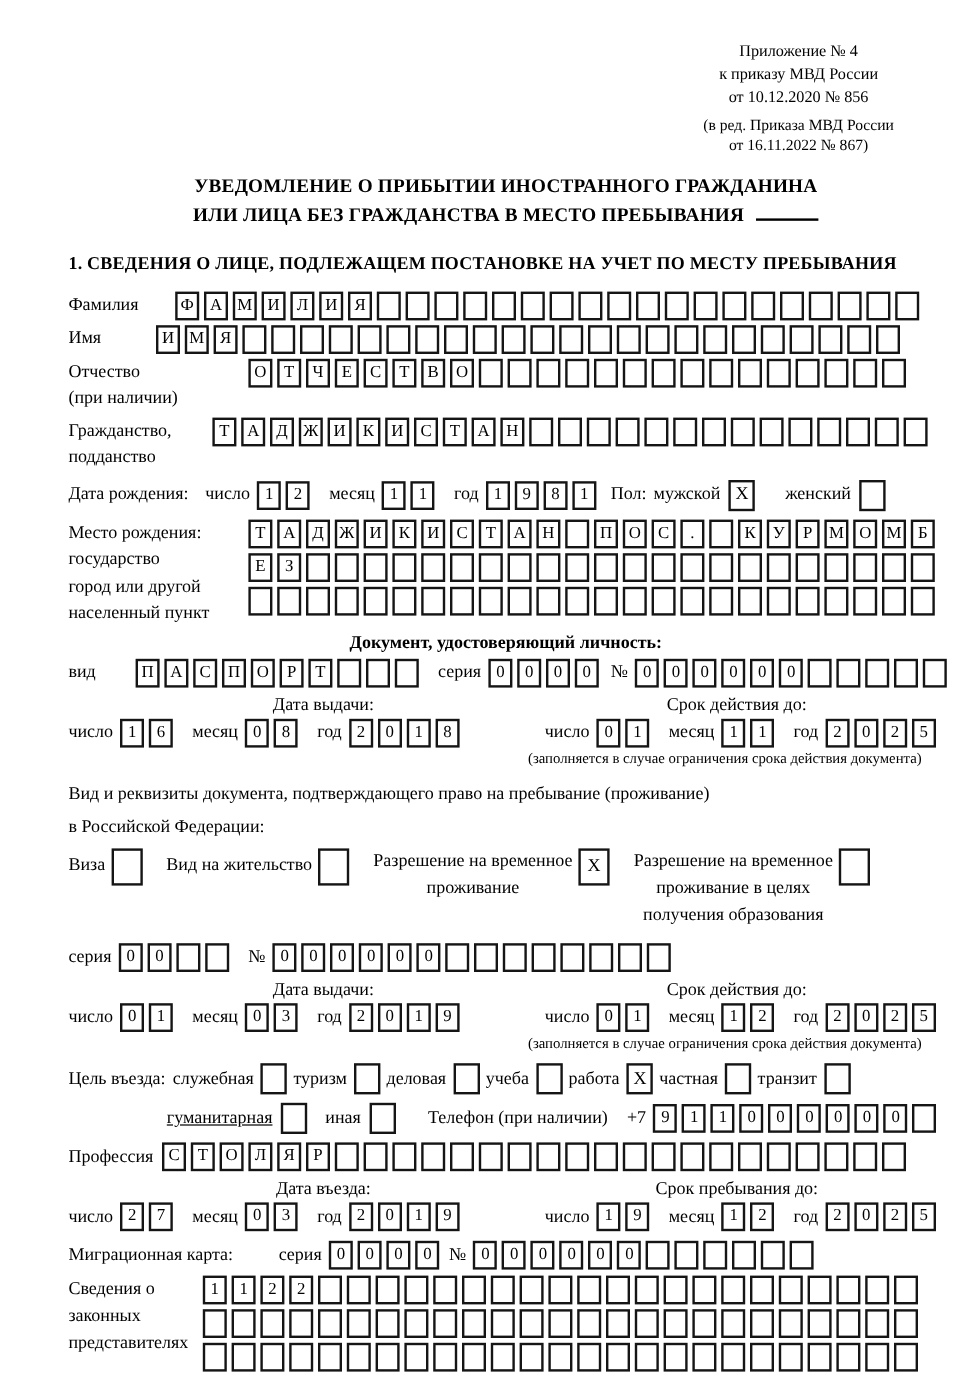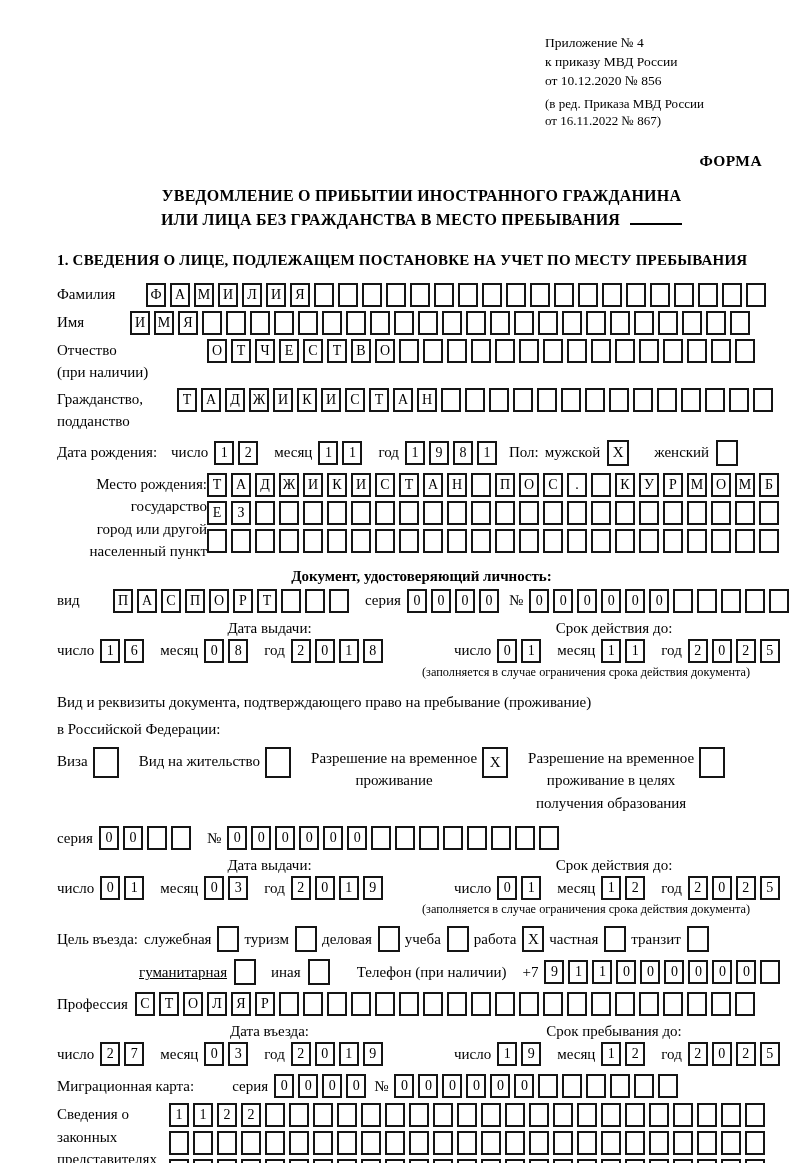--- a/index.html
+++ b/index.html
@@ -2,21 +2,21 @@
 <html><head>
 <meta charset="utf-8">
 <style>
   html,body{margin:0;padding:0;background:#fff;}
   .page{
     width:800px;height:1163px;box-sizing:border-box;overflow:hidden;
     padding:34px 14px 16px 57px;background:#fff;color:#000;
     font-family:"Liberation Serif","DejaVu Serif",serif;font-size:15px;
   }
   
-  .appendix{margin-left:488px;font-size:13.5px;line-height:1.4;}
+  .appendix{margin-left:488px;font-size:13.5px;line-height:1.4;text-align:center;}
   .appendix .amended{margin-top:4px;font-size:13px;line-height:1.35;}
   .forma{text-align:right;padding-right:24px;font-weight:bold;font-size:15.5px;margin-top:22px;letter-spacing:.4px;}
   
   .title{text-align:center;font-weight:bold;font-size:16px;line-height:1.5;margin-top:14px;letter-spacing:.2px;}
   .title-underline{display:inline-block;width:52px;border-bottom:2px solid #000;margin-left:10px;vertical-align:baseline;}
   .sec-heading{font-weight:bold;font-size:15px;margin-top:20px;letter-spacing:.2px;}
   
   .frow{display:flex;align-items:center;margin-top:4px;}
   .frow.top{align-items:flex-start;}
   .flabel{flex:0 0 auto;}
@@ -41,21 +41,21 @@
   .center-heading{text-align:center;font-weight:bold;margin-top:5px;font-size:15px;}
   
   .dates-pair{display:flex;margin-top:7px;}
   .dates-left{width:365px;flex:0 0 auto;}
   .dates-right{flex:1;}
   .dates-heading{text-align:center;margin-bottom:2px;}
   .dates-left .dates-heading{padding-left:60px;}
   .dates-right .dates-heading{padding-left:20px;}
   .dates-row{display:flex;align-items:center;}
   .dates-right .dates-row{padding-left:32px;}
-  .dates-note{font-size:12.3px;margin-top:2px;text-align:left;}
+  .dates-note{font-size:12.3px;margin-top:2px;text-align:center;}
   
   .intro{margin-top:9px;line-height:1.8;}
   .res-options{display:flex;align-items:flex-start;margin-top:4px;gap:15px;}
   .res-opt{display:flex;align-items:flex-start;}
   .olabel{line-height:1.9;}
   .olines{display:flex;flex-direction:column;text-align:center;}
   .olines span{line-height:1.5;}
   
   .purpose-extra{margin-left:82px;}
   .mcgap{margin-left:32px;}
@@ -68,21 +68,20 @@
   <div class="appendix">
     <div>Приложение № 4</div>
     <div>к приказу МВД России</div>
     <div>от 10.12.2020 № 856</div>
     <div class="amended">
       <div>(в ред. Приказа МВД России</div>
       <div>от 16.11.2022 № 867)</div>
     </div>
   </div>
 
-  <div class="forma">ФОРМА</div>
 
   <div class="title">
     <div>УВЕДОМЛЕНИЕ О ПРИБЫТИИ ИНОСТРАННОГО ГРАЖДАНИНА</div>
     <div>
       <span>ИЛИ ЛИЦА БЕЗ ГРАЖДАНСТВА В МЕСТО ПРЕБЫВАНИЯ</span><span class="title-underline"></span>
     </div>
   </div>
 
   <div class="sec-heading">1. СВЕДЕНИЯ О ЛИЦЕ, ПОДЛЕЖАЩЕМ ПОСТАНОВКЕ НА УЧЕТ ПО МЕСТУ ПРЕБЫВАНИЯ</div>
 
@@ -235,21 +234,21 @@
         <span class="cell">8</span>
         <span class="cell">1</span>
       </span>
     <span class="dlabel" style="margin-left:8px;">Пол:</span>
     <span class="dlabel" style="margin-right:2px;">мужской</span>
     <span class="checkbox">X</span>
     <span class="dlabel" style="margin-left:20px;margin-right:2px;">женский</span>
     <span class="checkbox"></span>
   </div>
 
-  <div class="frow top" style="margin-top:7px;text-align:right;">
+  <div class="frow top" style="margin-top:7px;">
     <div class="flabel w150 stack">
       <div>Место рождения:</div>
       <div>государство</div>
       <div>город или другой</div>
       <div>населенный пункт</div>
     </div>
     <div class="boxrows">
       <div class="cells">
           <span class="cell">Т</span>
           <span class="cell">А</span>

